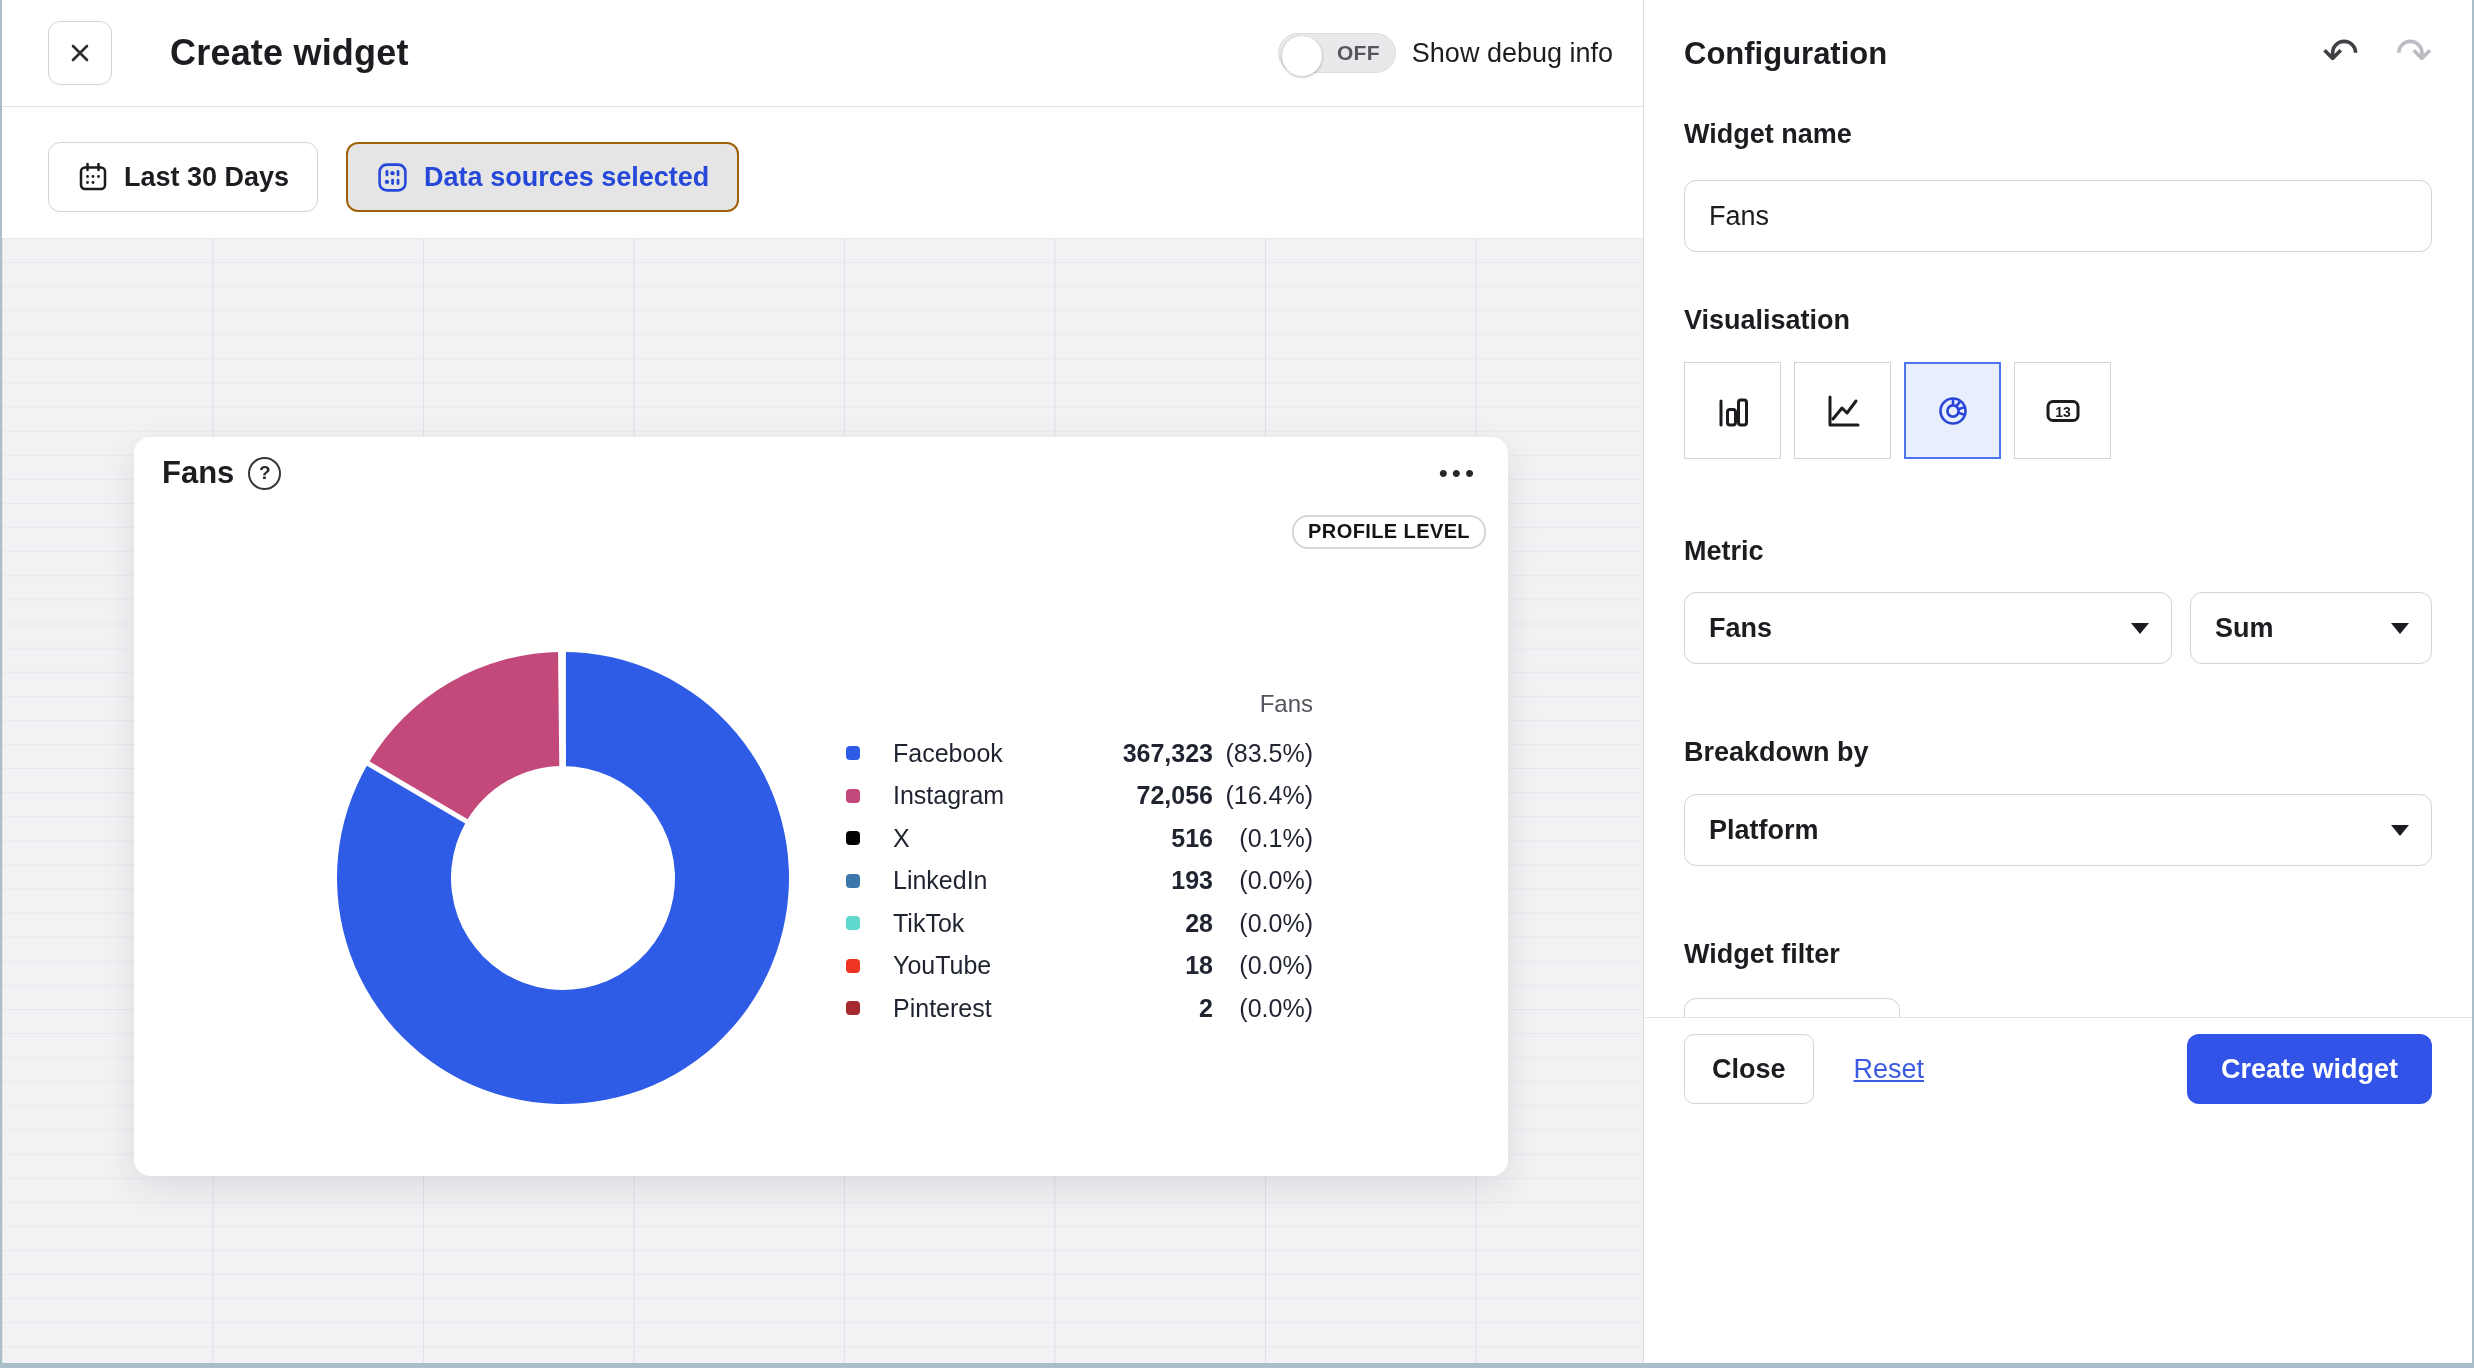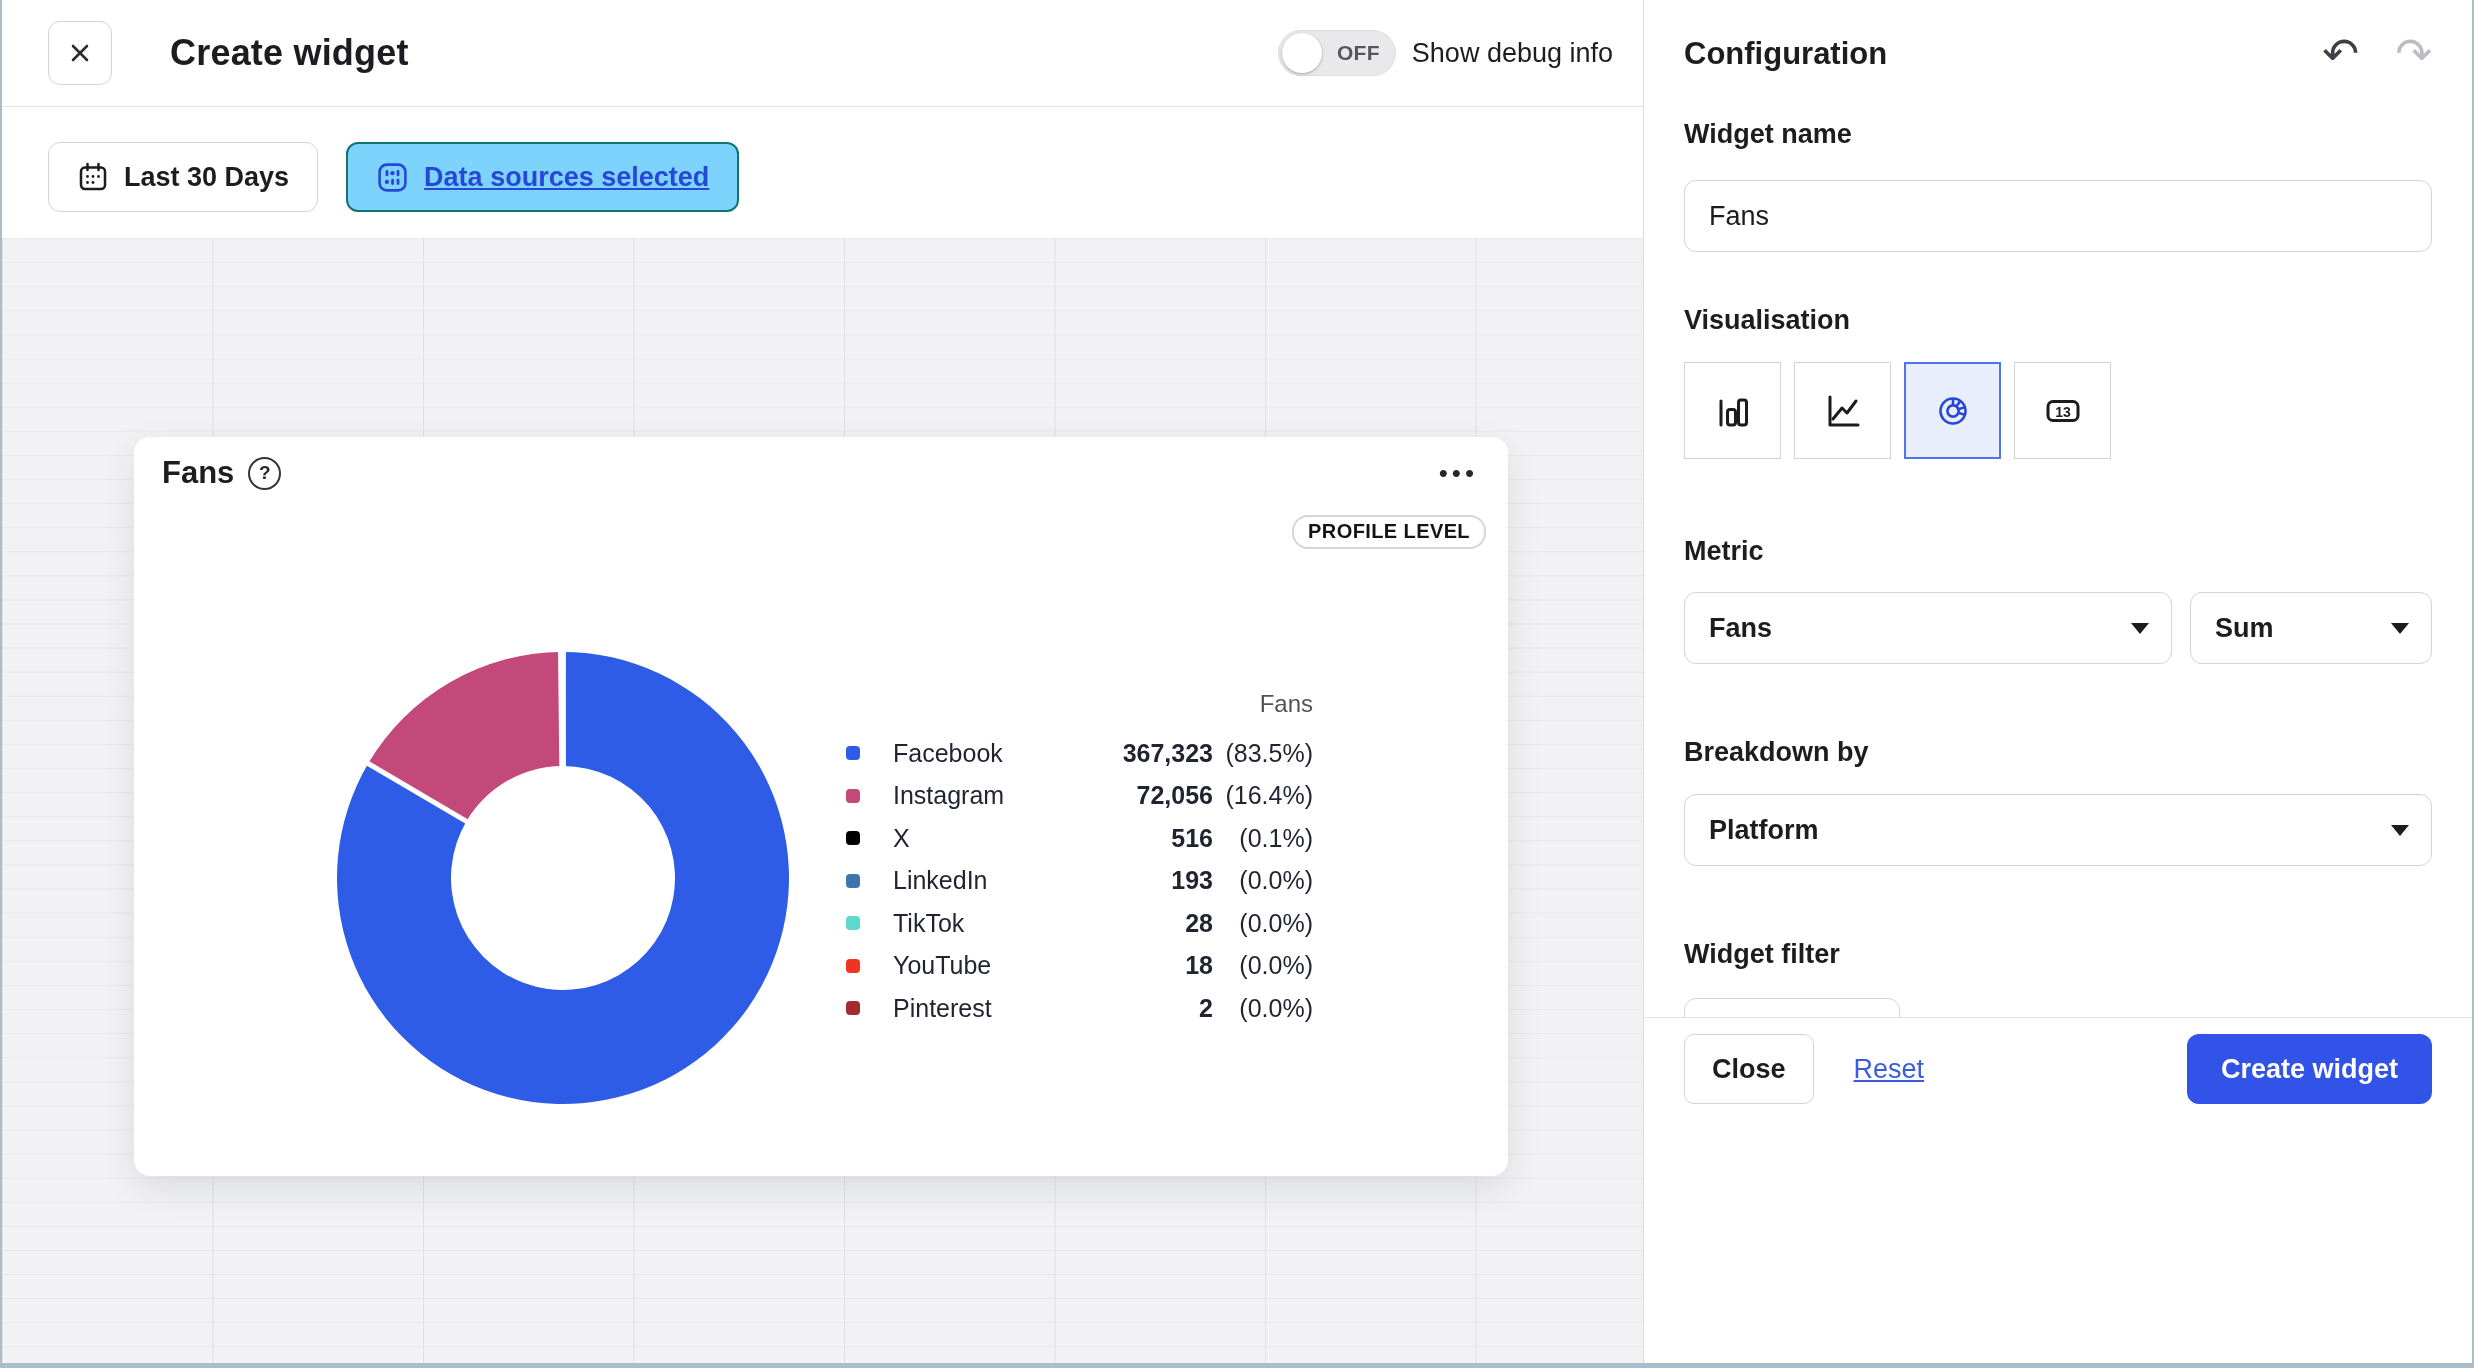--- a/index.html
+++ b/index.html
@@ -14,34 +14,34 @@
 
   
   .left { position:absolute; left:2px; top:0; width:1641px; height:1363px; background:#fff; }
 
   .hdr { position:absolute; left:0; top:0; right:0; height:107px; background:#fff;
          border-bottom:1px solid #e4e4e7; display:flex; align-items:center; padding:0 30px 0 46px; z-index:5; }
   .close-btn { width:64px; height:64px; border:1px solid #d4d4d8; border-radius:12px; background:#fff;
                display:flex; align-items:center; justify-content:center; cursor:pointer; }
   .hdr-title { font-size:36px; font-weight:700; color:#1c1c21; margin-left:58px; letter-spacing:.2px; }
   .dbg { margin-left:auto; display:flex; align-items:center; gap:16px; }
-  .toggle { position:relative; width:118px; height:46px; border-radius:24px; background:#e9e9ec;
+  .toggle { position:relative; width:118px; height:40px; border-radius:24px; background:#e9e9ec;
             border:1px solid #dedee2; display:flex; align-items:center; justify-content:flex-end;
             padding-right:15px; cursor:pointer; }
   .knob { position:absolute; left:3px; top:2px; width:40px; height:40px; border-radius:50%; background:#fff;
           box-shadow:0 1px 3px rgba(0,0,0,.3); }
   .toggle-state { font-size:21px; font-weight:700; color:#56565f; letter-spacing:.3px; }
   .dbg-label { font-size:27px; color:#1c1c21; }
 
   .toolbar { position:absolute; left:0; top:108px; right:0; height:130px; background:#fff;
              display:flex; align-items:flex-start; padding:34px 0 0 46px; gap:28px; z-index:5; }
   .tb-btn { height:70px; display:inline-flex; align-items:center; gap:15px; padding:0 28px;
             border-radius:12px; border:1px solid #d4d4d8; background:#fff; font-size:27px; font-weight:700;
             color:#1c1c21; cursor:pointer; }
-  .tb-btn.active { background:#7dd3fc; border:2px solid #0f766e; color:#2648d8;text-decoration:underline; }
+  .tb-btn.active { background:#e5e5e5; border:2px solid #a16207; color:#2648d8; }
 
   .canvas { position:absolute; left:0; top:238px; right:0; bottom:0;
             background-color:#f2f2f4;
             background-image:
               linear-gradient(to right, #e0e0e5 1px, transparent 1px),
               linear-gradient(to bottom, #e8e8ec 1px, transparent 1px);
             background-size:210.5px 100%, 100% 24.1px; }
 
   
   .card { position:absolute; left:132px; top:437px; width:1374px; height:739px; background:#fff;

